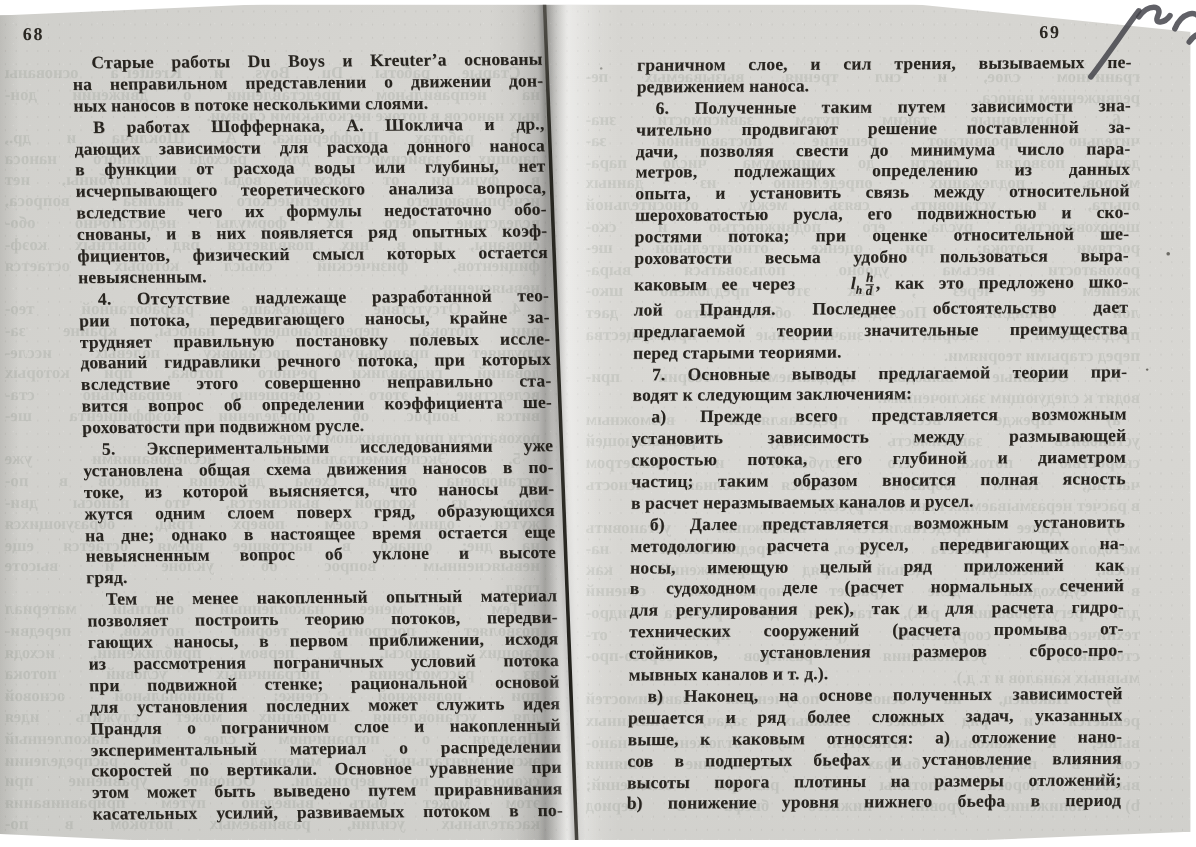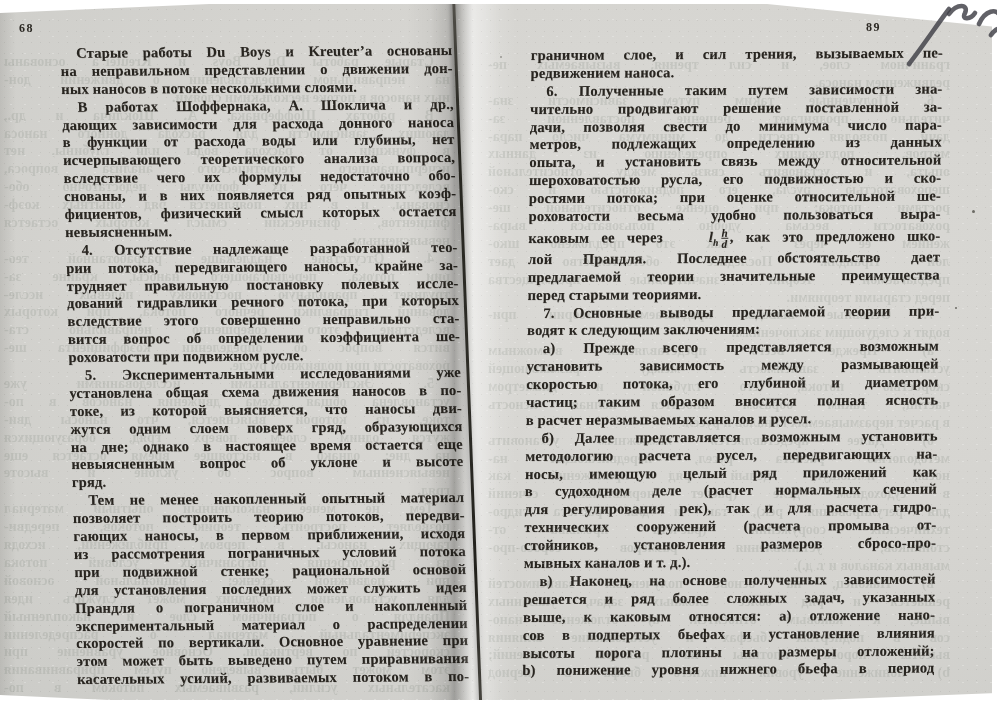--- a/index.html
+++ b/index.html
@@ -17,21 +17,21 @@
   .paper::after{content:"";position:absolute;inset:0;pointer-events:none;opacity:.45;
     background-image:
       radial-gradient(rgba(70,65,58,.20) .6px, transparent .8px),
       radial-gradient(rgba(255,255,255,.55) .5px, transparent .7px);
     background-size:9px 11px,14px 17px;background-position:0 0,4px 7px;}
   
   .wrap{position:absolute;top:0;height:100%;overflow:hidden;}
   .wrap.left{left:0;width:478px;}
   .wrap.right{left:478px;width:514px;}
   
-  .pnum{position:absolute;font-size:12px;font-weight:bold;color:#2b2823;letter-spacing:1.5px;}
+  .pnum{position:absolute;font-size:15px;font-weight:bold;color:#2b2823;letter-spacing:1.5px;}
   #pn-left{left:19px;top:17px;}
   #pn-right{left:388px;top:16px;}
   .ptext{position:absolute;color:#282520;font-weight:bold;font-size:14.6px;line-height:17.9px;
          letter-spacing:.15px;text-shadow:.3px .3px 0 rgba(45,40,33,.35);}
   #text-left{left:60px;top:41px;width:392px;transform:skewX(1.1deg) rotate(-.45deg);transform-origin:0 0;}
   #text-right{left:53px;top:43px;width:412px;transform:skewX(-1.15deg) rotate(-.35deg);transform-origin:0 0;}
   .line{height:17.9px;overflow:hidden;text-align:justify;text-align-last:justify;}
   .line.ind{text-indent:16px;}
   .line.endp{text-align-last:left;}
   .line.f-line{height:25px;line-height:25px;}
@@ -189,21 +189,21 @@
           <div class="line">технических сооружений (расчета промыва от-</div>
           <div class="line">стойников, установления размеров сбросо-про-</div>
           <div class="line endp">мывных каналов и т. д.).</div>
           <div class="line ind">в) Наконец, на основе полученных зависимостей</div>
           <div class="line">решается и ряд более сложных задач, указанных</div>
           <div class="line">выше, к каковым относятся: а) отложение нано-</div>
           <div class="line">сов в подпертых бьефах и установление влияния</div>
           <div class="line">высоты порога плотины на размеры отложений;</div>
           <div class="line">b) понижение уровня нижнего бьефа в период</div>
         </div>
-      <div class="pnum" id="pn-right">89</div>
+      <div class="pnum" id="pn-right">69</div>
       <div class="ptext" id="text-right">
           <div class="line">граничном слое, и сил трения, вызываемых пе-</div>
           <div class="line endp">редвижением наноса.</div>
           <div class="line ind">6. Полученные таким путем зависимости зна-</div>
           <div class="line">чительно продвигают решение поставленной за-</div>
           <div class="line">дачи, позволяя свести до минимума число пара-</div>
           <div class="line">метров, подлежащих определению из данных</div>
           <div class="line">опыта, и установить связь между относительной</div>
           <div class="line">шероховатостью русла, его подвижностью и ско-</div>
           <div class="line">ростями потока; при оценке относительной ше-</div>

